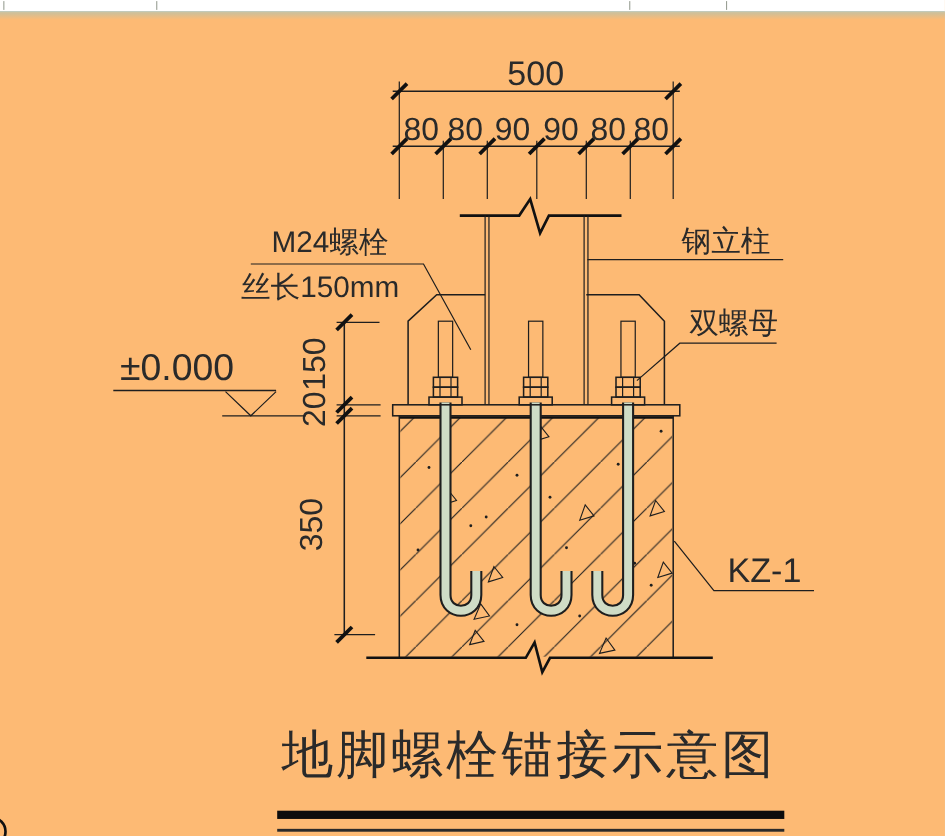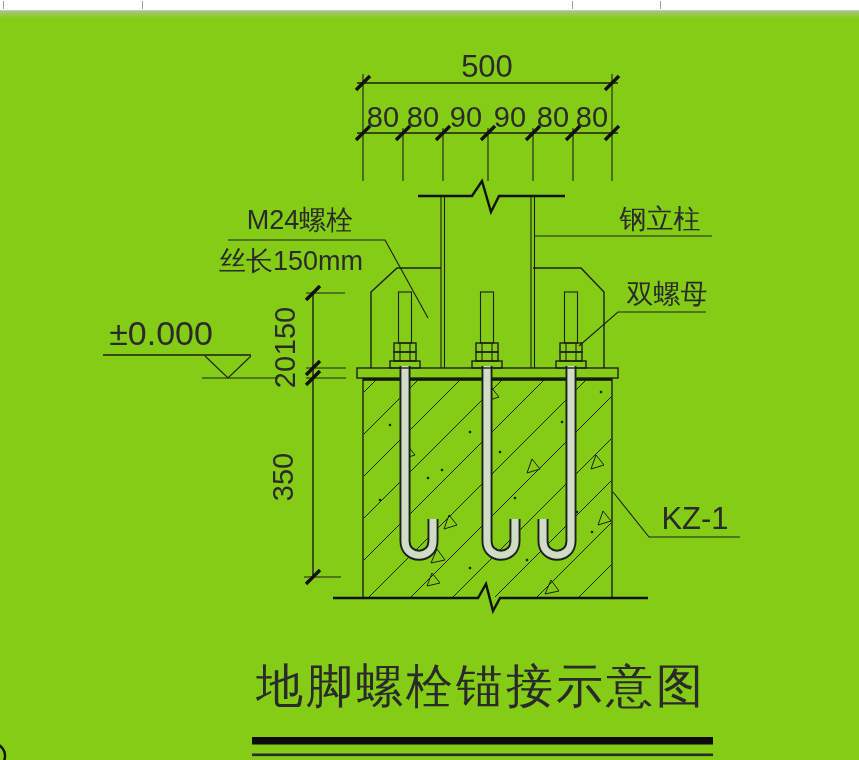--- a/index.html
+++ b/index.html
@@ -3,21 +3,21 @@
 <meta charset="utf-8">
 <style>
   html,body{margin:0;padding:0;}
   body{
     font-family:"Liberation Sans", sans-serif;
     background:#cfdcc6;
   }
   .screen{
     position:relative;
     width:859px;height:760px;
-    background:#84cc16;
+    background:#fdba74;
     overflow:hidden;
   }
   .top-strip{
     position:absolute;top:0;left:0;width:859px;height:10px;
     background:#ffffff;
     border-bottom:1px solid #c2cabb;
   }
   .top-strip .tick{
     position:absolute;top:1px;width:1px;height:8px;background:#9aa095;
   }

